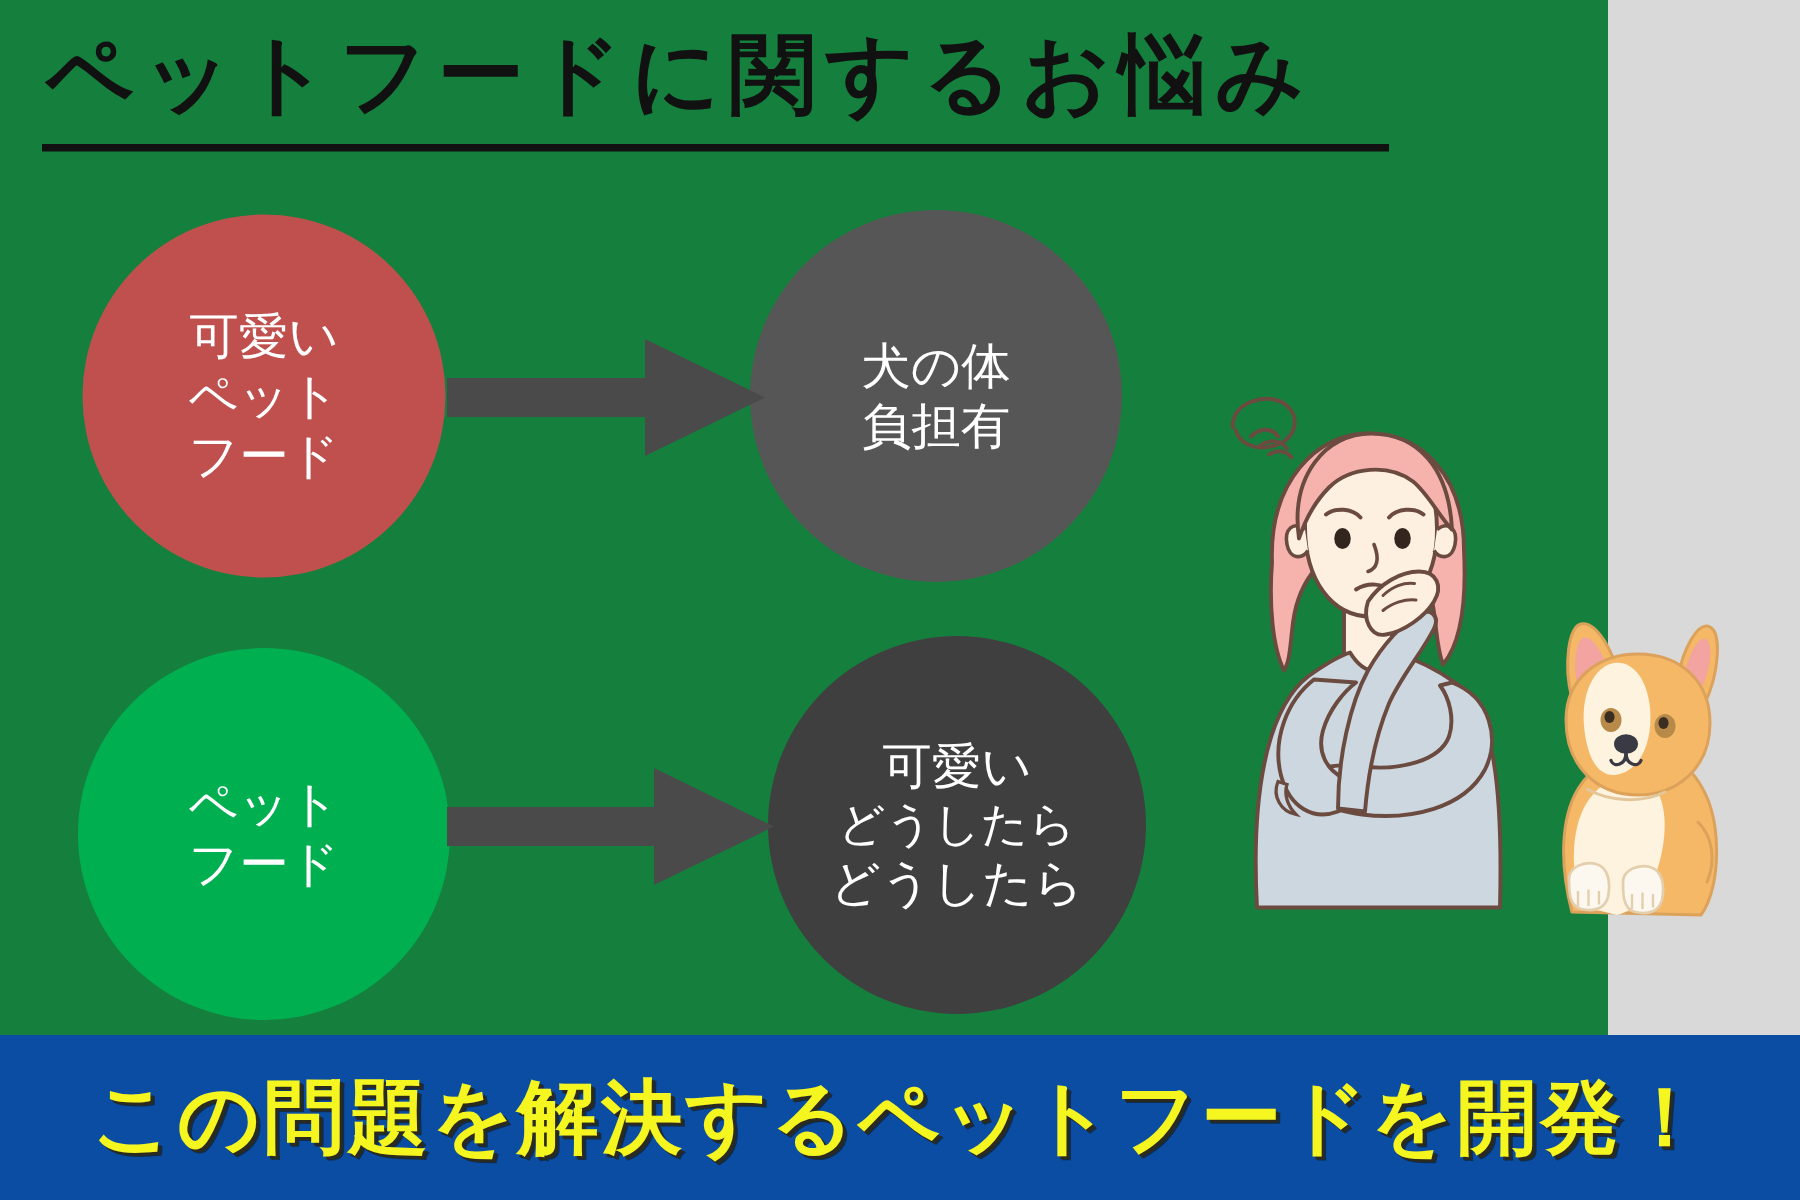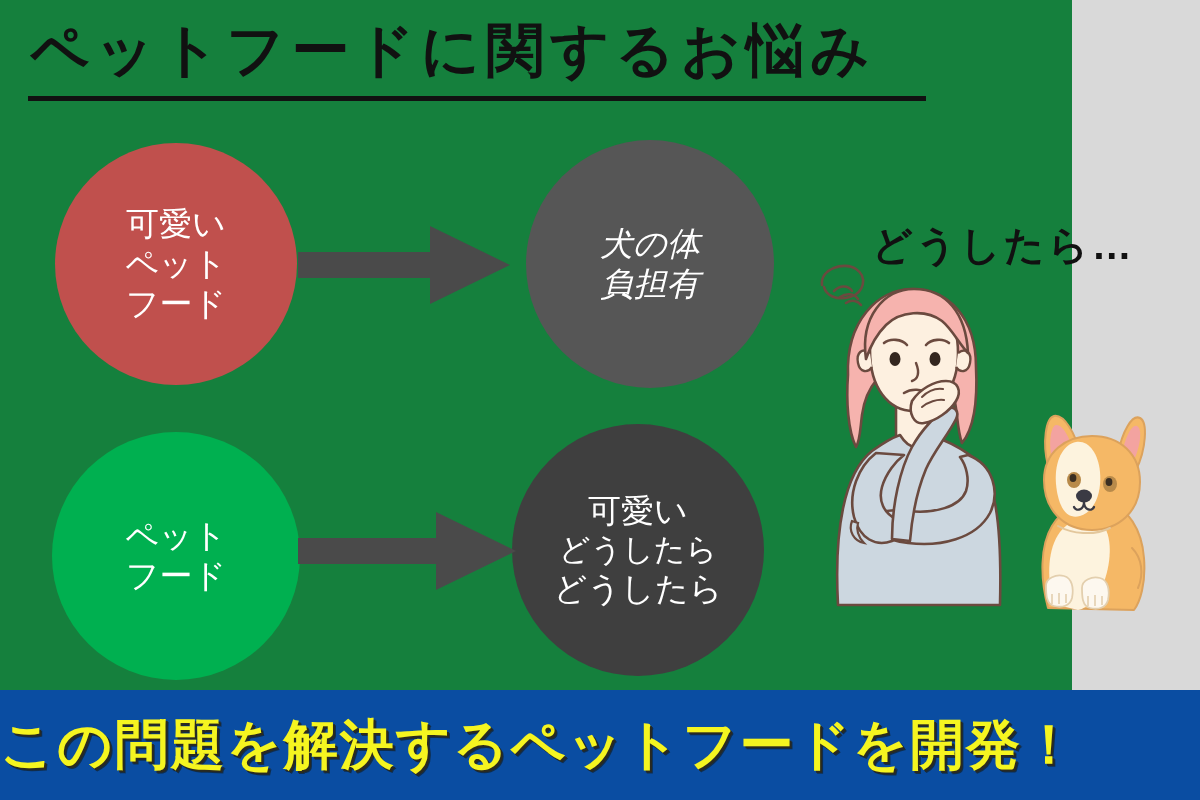--- a/index.html
+++ b/index.html
@@ -56,25 +56,24 @@
   }
   .node .line { display: block; white-space: nowrap; }
 
   #node-cute {
     left: 55px; top: 143px;
     width: 242px; height: 242px;
     background: #c0504d;
     font-size: 33px;
   }
   #node-burden {
-    left: 526px; top: 140px;
+    left: 500px; top: 140px;
     width: 248px; height: 248px;
     background: #565656;
     font-size: 33px;
-    font-style: italic;
   }
   #node-healthy {
     left: 52px; top: 432px;
     width: 248px; height: 248px;
     background: #00b050;
     font-size: 33px;
   }
   #node-few {
     left: 512px; top: 424px;
     width: 252px; height: 252px;
@@ -108,20 +107,21 @@
   
   #banner {
     position: absolute;
     left: 0;
     top: 690px;
     width: 1200px;
     height: 110px;
     background: #0a4da2;
     display: flex;
     align-items: center;
+    justify-content: center;
   }
   #banner-text {
     font-size: 54px;
     font-weight: 700;
     color: #f5f520;
     letter-spacing: 2px;
     white-space: nowrap;
     text-shadow:
       2px 2px 0 #2a2a20,
       3px 3px 0 rgba(20,20,10,0.55);
@@ -158,21 +158,20 @@
   </div>
 
   <svg class="arrow" style="left:298px; top:222px;" width="214" height="86" viewBox="0 0 214 86">
     <polygon points="0,30 132,30 132,4 212,43 132,82 132,56 0,56" fill="#4a4a4a"></polygon>
   </svg>
 
   <svg class="arrow" style="left:298px; top:508px;" width="220" height="86" viewBox="0 0 220 86">
     <polygon points="0,30 138,30 138,4 218,43 138,82 138,56 0,56" fill="#4a4a4a"></polygon>
   </svg>
 
-  <div id="thought-text">どうしたら…</div>
 
   <svg id="woman" width="222" height="360" viewBox="0 0 222 360">
     <g fill="none" stroke="#6b4a3f" stroke-width="2.6" stroke-linecap="round" stroke-linejoin="round">
 
       <g>
         <path d="M22,30 C20,14 44,6 56,14 C68,22 64,38 50,42 C36,46 26,40 24,32"></path>
         <path d="M34,36 C40,30 48,30 52,36"></path>
         <path d="M40,42 C46,38 54,38 58,44"></path>
         <path d="M46,48 C52,44 58,46 61,50"></path>
       </g>

